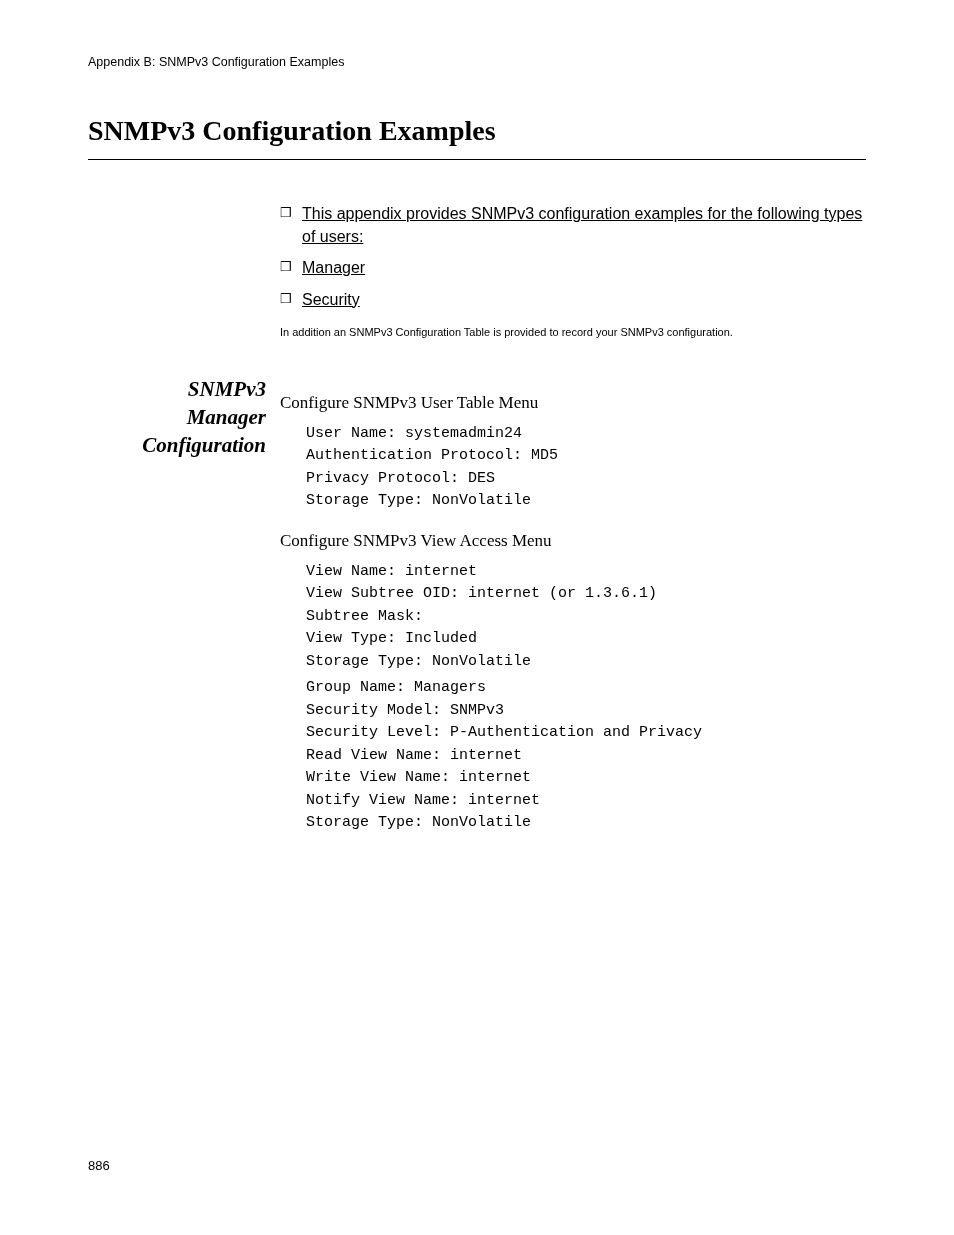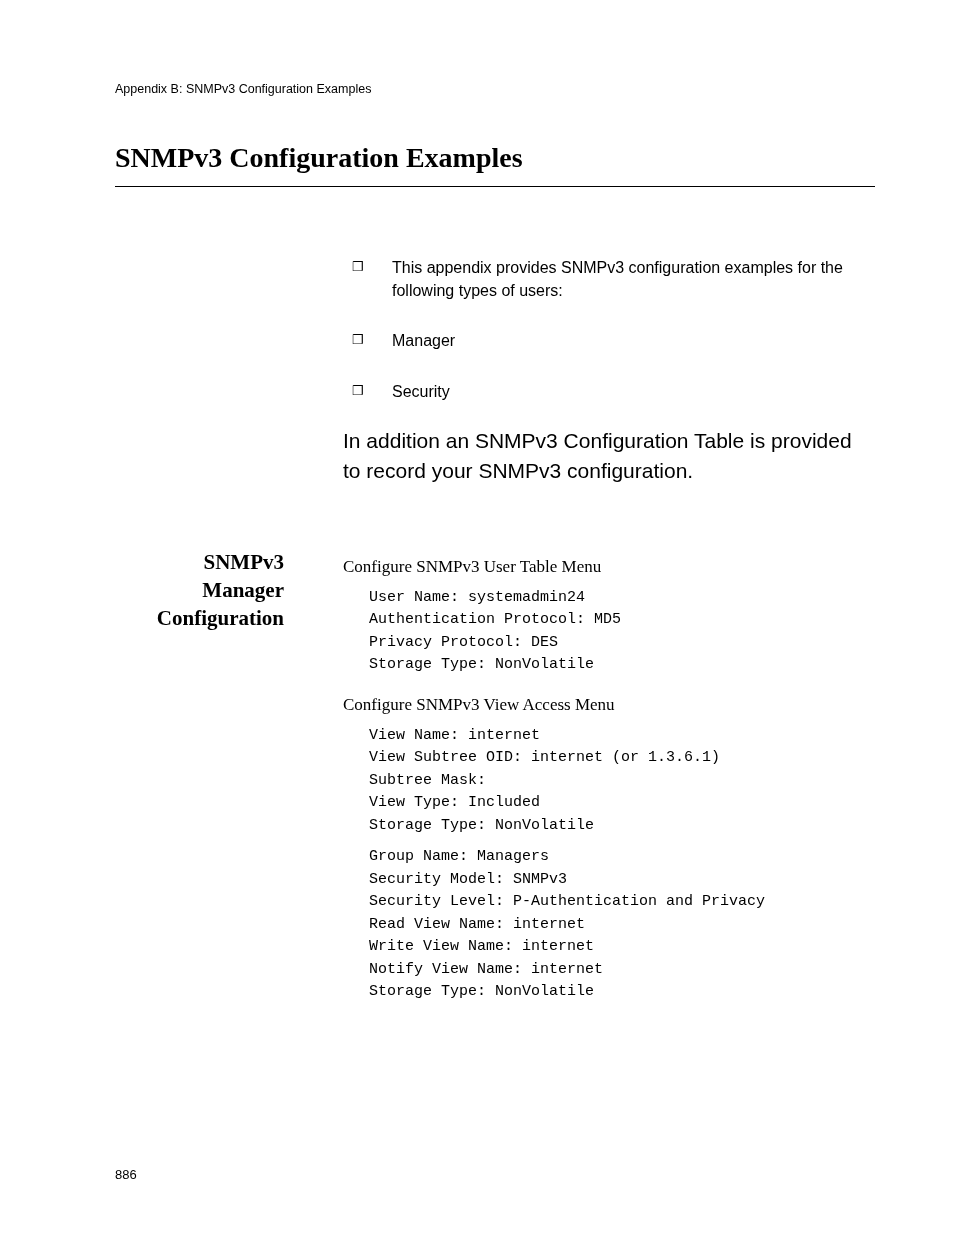--- a/index.html
+++ b/index.html
@@ -1,15 +1,15 @@
 <!DOCTYPE html>
 <html><head>
 <meta charset="utf-8">
 <style>
-  * { box-sizing: border-box; margin: 9px; padding: 0; }
+  * { box-sizing: border-box; margin: 0; padding: 0; }
   body {
     width: 954px;
     height: 1235px;
     background: #fff;
     font-family: Arial, Helvetica, sans-serif;
     color: #000;
     position: relative;
     padding: 55px 88px 0 88px;
   }
   .header-line {
@@ -23,20 +23,21 @@
     font-weight: bold;
     border-bottom: 1.5px solid #000;
     padding-bottom: 12px;
     margin-bottom: 42px;
   }
   .sidebar {
     width: 192px;
     flex: 0 0 192px;
     text-align: right;
     padding-right: 14px;
+    font-style: italic;
   }
   .main {
     flex: 1;
   }
   .side-heading {
     font-family: "Times New Roman", Times, serif;
     font-size: 21px;
     font-weight: bold;
     line-height: 1.35;
   }
@@ -47,23 +48,24 @@
   }
   .bullet-glyph {
     flex: 0 0 22px;
     font-size: 13px;
     line-height: 20px;
     padding-top: 1px;
   }
   .bullet-text {
     font-size: 16px;
     line-height: 1.45;
+    text-decoration: underline;
   }
   .para {
-    font-size: 21px;
+    font-size: 11px;
     line-height: 1.45;
     margin-top: 14px;
     margin-bottom: 6px;
   }
   .sub-heading {
     font-family: "Times New Roman", Times, serif;
     font-size: 17px;
     font-weight: normal;
     margin-top: 18px;
     margin-bottom: 10px;

